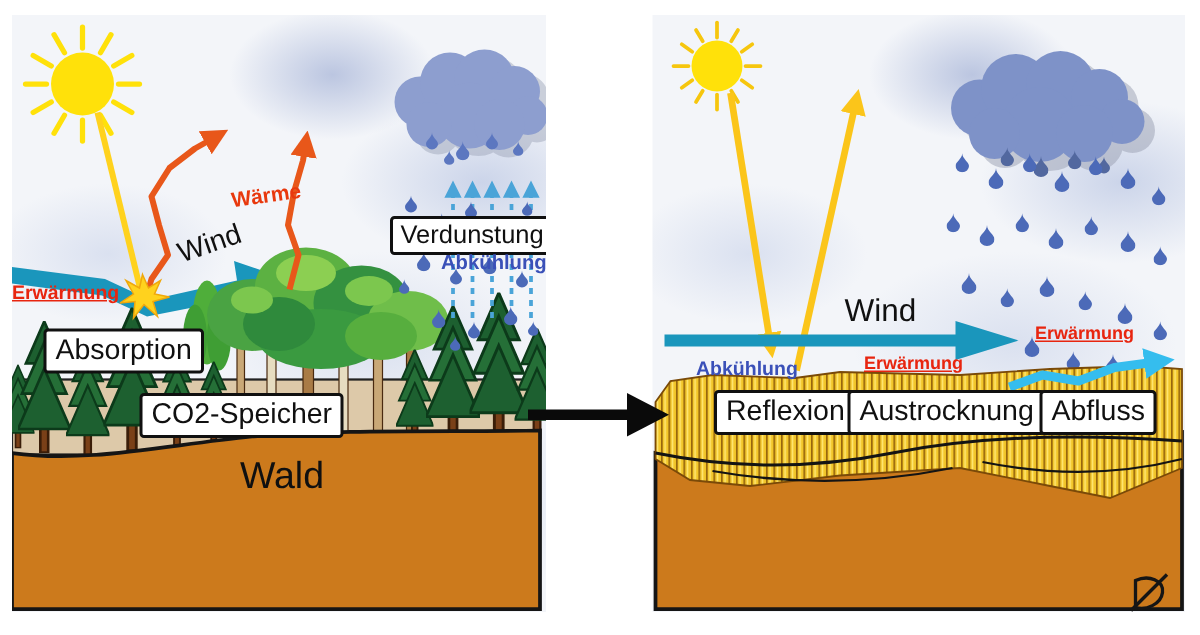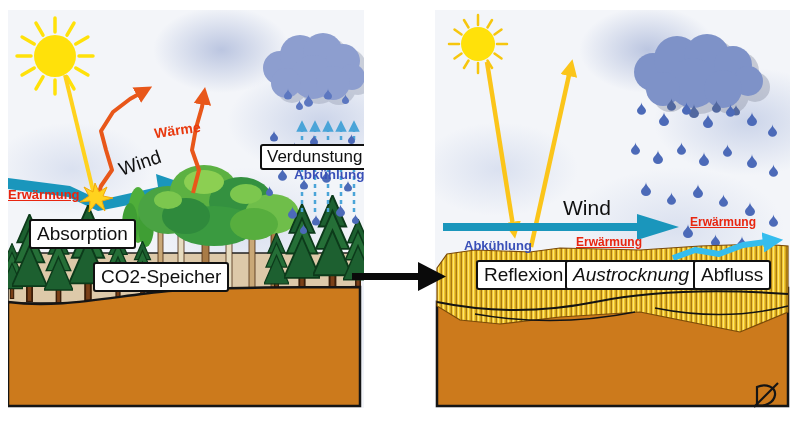--- a/index.html
+++ b/index.html
@@ -175,20 +175,21 @@
       </g>
     </svg>
 
     <div class="tag tag-red" style="left:0px;top:177px;">Erwärmung</div>
     <div class="wind-label" style="left:108px;top:150px;transform:rotate(-19deg);transform-origin:left top;">Wind</div>
     <div class="tag" style="left:146px;top:112px;transform:rotate(-8deg);color:#e8380d;font-size:14px;">Wärme</div>
     <div class="box" style="left:252px;top:134px;font-size:17px;padding:1px 5px;">Verdunstung</div>
     <div class="tag tag-blue" style="left:286px;top:157px;font-size:13.5px;">Abkühlung</div>
     <div class="box" style="left:21px;top:209px;">Absorption</div>
     <div class="box" style="left:85px;top:240px;margin-top:12px;">CO2-Speicher</div>
+    <div class="ground-title" style="left:120px;top:293px;width:120px;">Wald</div>
   </div>
 
   <div class="panel panel-right">
     <svg class="scene" width="355" height="398" viewBox="0 0 355 398">
       <defs>
         <pattern id="stubble" width="5" height="12" patternUnits="userSpaceOnUse">
           <rect width="5" height="12" fill="#f2c62a"></rect>
           <line x1="1.2" y1="0" x2="1.2" y2="12" stroke="#8a5808" stroke-width="1"></line>
           <line x1="3.4" y1="0" x2="3.4" y2="12" stroke="#ffe878" stroke-width="1"></line>
         </pattern>
@@ -295,21 +296,21 @@
         <path d="M322,377 C331,373 341,377 340,385 C339,393 329,397 322,395 Z"></path>
         <line x1="319" y1="397" x2="343" y2="373"></line>
       </g>
     </svg>
 
     <div class="wind-label" style="left:128px;top:186px;font-size:21px;">Wind</div>
     <div class="tag tag-blue" style="left:29px;top:228px;">Abkühlung</div>
     <div class="tag tag-red" style="left:141px;top:225px;font-size:12px;">Erwärmung</div>
     <div class="tag tag-red" style="left:255px;top:205px;font-size:12px;">Erwärmung</div>
     <div class="box" style="left:41px;top:250px;text-align:right;">Reflexion</div>
-    <div class="box" style="left:130px;top:250px;font-style:italic;">Austrocknung</div>
+    <div class="box" style="left:130px;top:250px;">Austrocknung</div>
     <div class="box" style="left:258px;top:250px;">Abfluss</div>
   </div>
 
   <svg class="mid-arrow" width="110" height="42" viewBox="0 0 110 42">
     <rect x="12" y="18" width="66" height="7" fill="#0a0a0a"></rect>
     <polygon points="78,7 106,21.5 78,36" fill="#0a0a0a"></polygon>
   </svg>
 
 </div>
 

